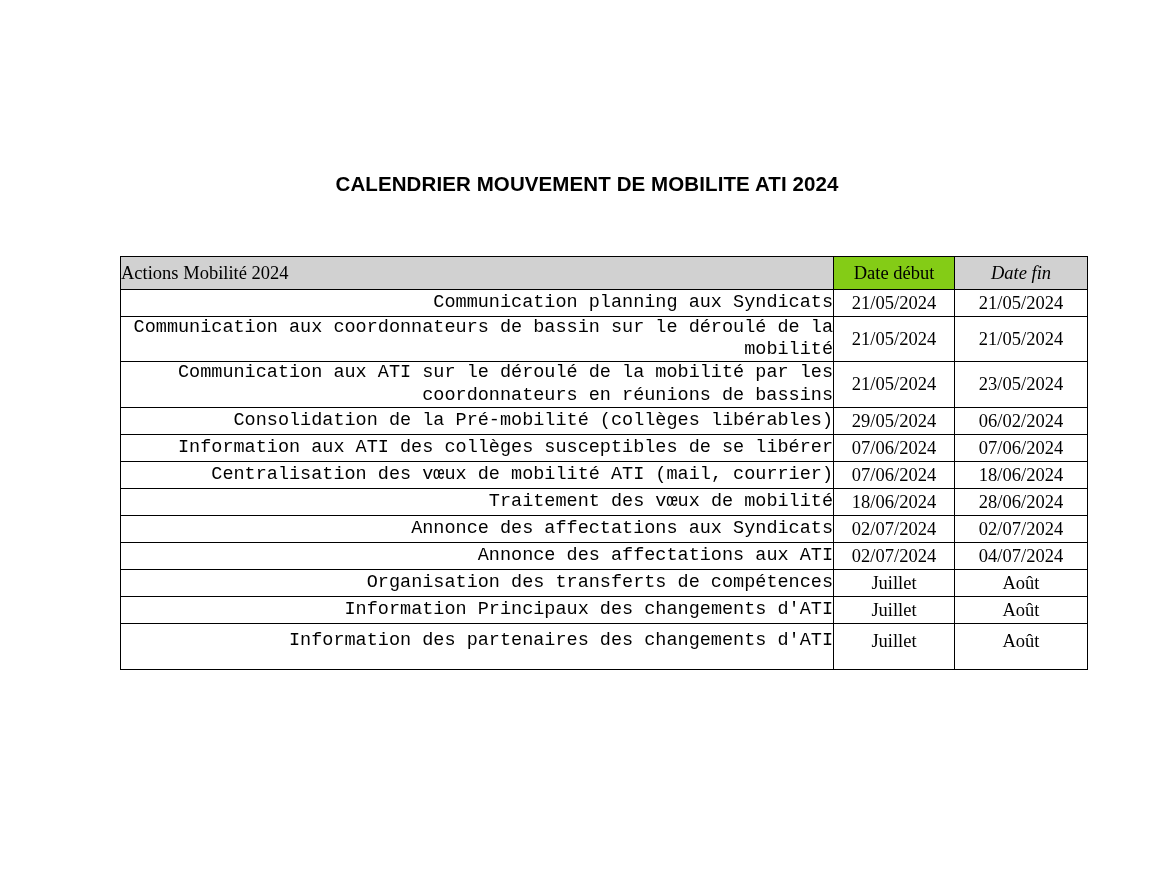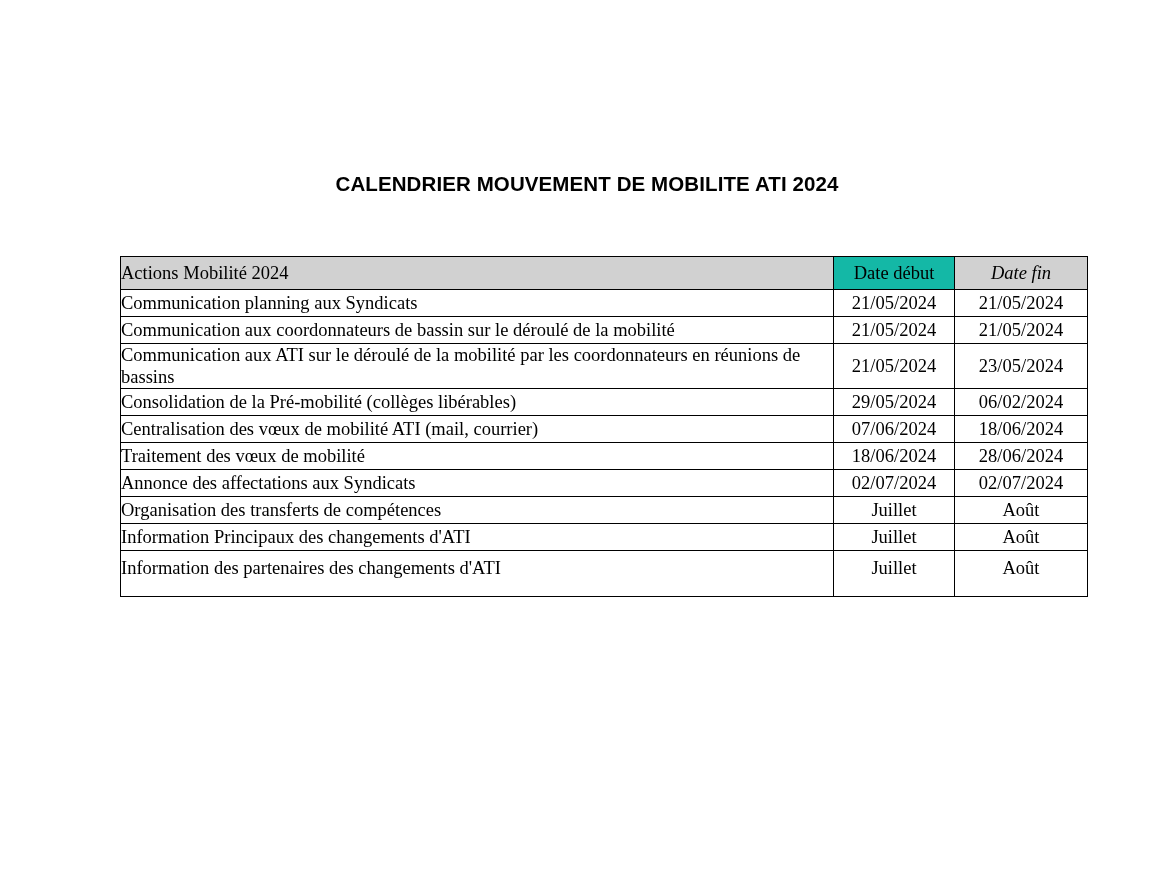--- a/index.html
+++ b/index.html
@@ -77,22 +77,23 @@
     padding: 2px 0 2px 5px;
   }
   th.h-start,
   th.h-end {
     text-align: center;
     padding: 2px 4px;
   }
 
   
   td.c-action {
-    text-align: left;
+    text-align: right;
     padding: 3px 6px 4px 5px;
+    font-family: Liberation Mono, monospace;
   }
   td.c-date {
     text-align: center;
     padding: 3px 4px 4px 4px;
     white-space: nowrap;
   }
 
   tbody tr { height: 27px; }
   tbody tr.tall { height: 44px; }
   tbody tr.last { height: 46px; }
@@ -109,21 +110,21 @@
   <div class="cal-table-wrap">
     <table class="cal-table">
       <colgroup>
         <col class="col-action">
         <col class="col-start">
         <col class="col-end">
       </colgroup>
       <thead>
         <tr>
           <th class="h-action" style="background: rgb(209, 209, 209); border-color: rgb(0, 0, 0);">Actions Mobilité 2024</th>
-          <th class="h-start" style="background: #14b8a6; border-color: rgb(0, 0, 0);">Date début</th>
+          <th class="h-start" style="background: #84cc16; border-color: rgb(0, 0, 0);">Date début</th>
           <th class="h-end" style="background: rgb(209, 209, 209); border-color: rgb(0, 0, 0); font-style: italic;">Date fin</th>
         </tr>
       </thead>
       <tbody id="table-body">
           <tr>
             <td class="c-action" style="border-color: rgb(0, 0, 0);">Communication planning aux Syndicats</td>
             <td class="c-date" style="border-color: rgb(0, 0, 0);">21/05/2024</td>
             <td class="c-date" style="border-color: rgb(0, 0, 0);">21/05/2024</td>
           </tr>
           <tr>
@@ -135,33 +136,43 @@
             <td class="c-action" style="border-color: rgb(0, 0, 0);">Communication aux ATI sur le déroulé de la mobilité par les coordonnateurs en réunions de bassins</td>
             <td class="c-date" style="border-color: rgb(0, 0, 0);">21/05/2024</td>
             <td class="c-date" style="border-color: rgb(0, 0, 0);">23/05/2024</td>
           </tr>
           <tr>
             <td class="c-action" style="border-color: rgb(0, 0, 0);">Consolidation de la Pré-mobilité (collèges libérables)</td>
             <td class="c-date" style="border-color: rgb(0, 0, 0);">29/05/2024</td>
             <td class="c-date" style="border-color: rgb(0, 0, 0);">06/02/2024</td>
           </tr>
           <tr>
+            <td class="c-action" style="border-color: rgb(0, 0, 0);">Information aux ATI des collèges susceptibles de se libérer</td>
+            <td class="c-date" style="border-color: rgb(0, 0, 0);">07/06/2024</td>
+            <td class="c-date" style="border-color: rgb(0, 0, 0);">07/06/2024</td>
+          </tr>
+          <tr>
             <td class="c-action" style="border-color: rgb(0, 0, 0);">Centralisation des vœux de mobilité ATI (mail, courrier)</td>
             <td class="c-date" style="border-color: rgb(0, 0, 0);">07/06/2024</td>
             <td class="c-date" style="border-color: rgb(0, 0, 0);">18/06/2024</td>
           </tr>
           <tr>
             <td class="c-action" style="border-color: rgb(0, 0, 0);">Traitement des vœux de mobilité</td>
             <td class="c-date" style="border-color: rgb(0, 0, 0);">18/06/2024</td>
             <td class="c-date" style="border-color: rgb(0, 0, 0);">28/06/2024</td>
           </tr>
           <tr>
             <td class="c-action" style="border-color: rgb(0, 0, 0);">Annonce des affectations aux Syndicats</td>
             <td class="c-date" style="border-color: rgb(0, 0, 0);">02/07/2024</td>
             <td class="c-date" style="border-color: rgb(0, 0, 0);">02/07/2024</td>
+          </tr>
+          <tr>
+            <td class="c-action" style="border-color: rgb(0, 0, 0);">Annonce des affectations aux ATI</td>
+            <td class="c-date" style="border-color: rgb(0, 0, 0);">02/07/2024</td>
+            <td class="c-date" style="border-color: rgb(0, 0, 0);">04/07/2024</td>
           </tr>
           <tr>
             <td class="c-action" style="border-color: rgb(0, 0, 0);">Organisation des transferts de compétences</td>
             <td class="c-date" style="border-color: rgb(0, 0, 0);">Juillet</td>
             <td class="c-date" style="border-color: rgb(0, 0, 0);">Août</td>
           </tr>
           <tr>
             <td class="c-action" style="border-color: rgb(0, 0, 0);">Information Principaux des changements d'ATI</td>
             <td class="c-date" style="border-color: rgb(0, 0, 0);">Juillet</td>
             <td class="c-date" style="border-color: rgb(0, 0, 0);">Août</td>

